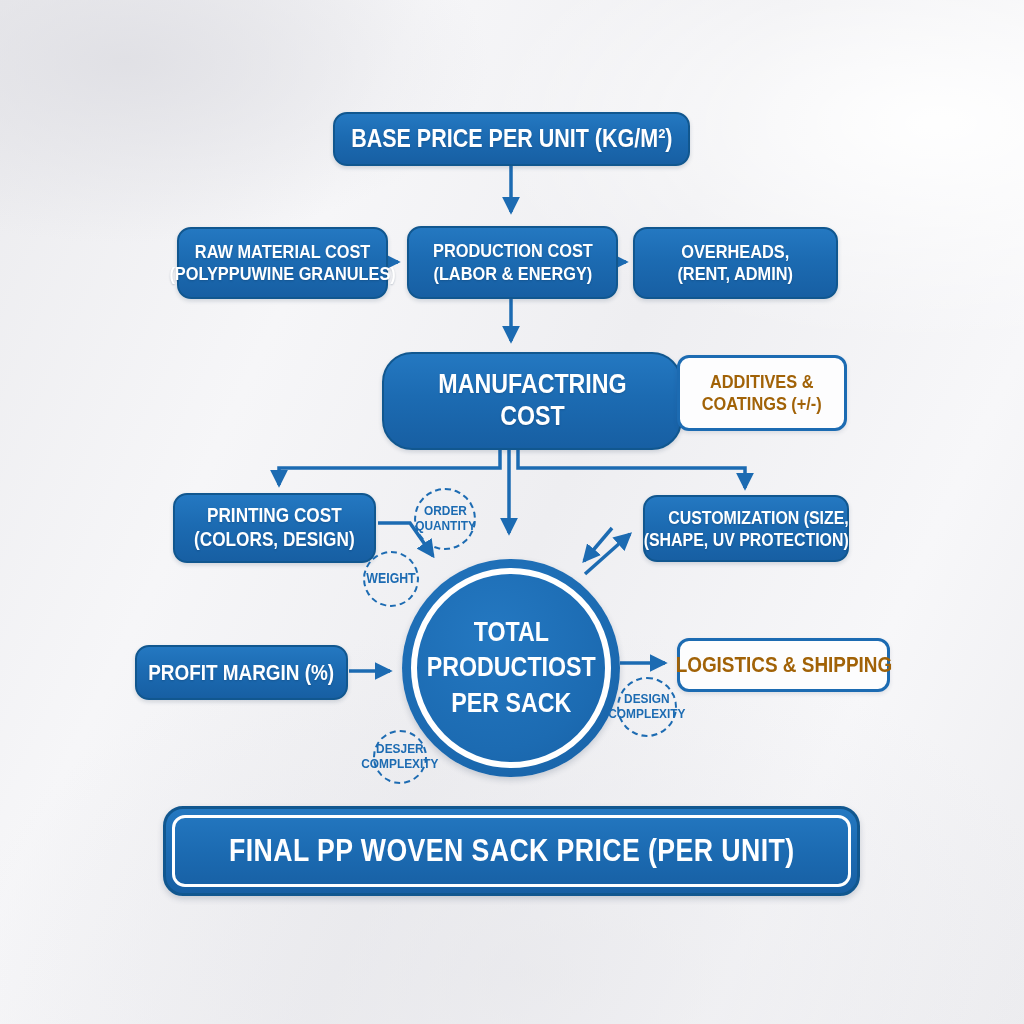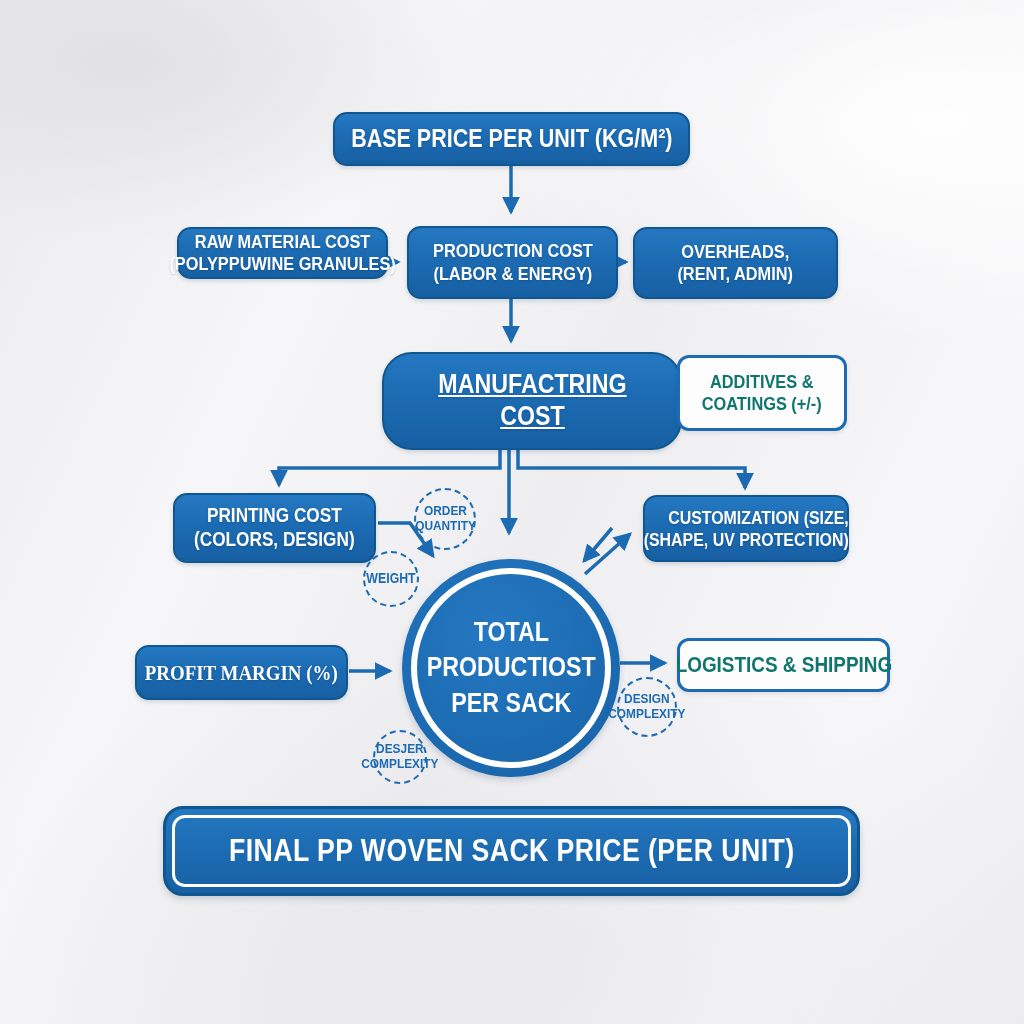--- a/index.html
+++ b/index.html
@@ -18,21 +18,21 @@
     padding-left: 16px;
   }
   svg.connectors{position:absolute;left:0;top:0;z-index:1;}
   .node{position:absolute;z-index:2;display:flex;align-items:center;justify-content:center;text-align:center;box-sizing:border-box;}
   .box{
     background:linear-gradient(180deg,#2478c1 0%,#1c6bb2 45%,#175fa3 100%);
     border:2px solid #11578f;border-radius:14px;color:#fff;
     box-shadow:0 2px 4px rgba(40,60,90,.18);
   }
   .wbox{
-    background:#fdfdfe;border:3px solid #1c6bb2;border-radius:12px;color:#0f766e;
+    background:#fdfdfe;border:3px solid #1c6bb2;border-radius:12px;color:#a16207;
     box-shadow:0 2px 4px rgba(40,60,90,.12);
   }
   .lbl{display:block;font-weight:700;line-height:1.18;transform:scaleX(.86);white-space:nowrap;}
   .lbl span{display:block;}
   .box .lbl{text-shadow:0 1px 2px rgba(10,40,70,.25);}
   .sz-xl{font-size:27px;}
   .sz-lg{font-size:25px;}
   .sz-md{font-size:19px;}
   .sz-pf{font-size:22px;}
   .sz-fin{font-size:31px;letter-spacing:.5px;}
@@ -81,42 +81,42 @@
       <path d="M612,528 L584,561" marker-end="url(#ah)"></path>
       <path d="M349,671 L390,671" marker-end="url(#ah)"></path>
       <path d="M620,663 L665,663" marker-end="url(#ah)"></path>
     </g>
   </svg>
 
   <div class="node box" style="left:333px;top:112px;width:357px;height:54px;">
     <div class="lbl sz-lg">BASE PRICE PER UNIT (KG/M²)</div>
   </div>
 
-  <div class="node box" style="left:177px;top:227px;width:211px;height:52px;">
+  <div class="node box" style="left:177px;top:227px;width:211px;height:72px;">
     <div class="lbl sz-md">
       <span>RAW MATERIAL COST</span>
       <span>(POLYPPUWINE GRANULES)</span>
     </div>
   </div>
 
   <div class="node box" style="left:407px;top:226px;width:211px;height:73px;">
     <div class="lbl sz-md">
       <span>PRODUCTION COST</span>
       <span>(LABOR &amp; ENERGY)</span>
     </div>
   </div>
 
   <div class="node box" style="left:633px;top:227px;width:205px;height:72px;">
     <div class="lbl sz-md">
       <span>OVERHEADS,</span>
       <span>(RENT, ADMIN)</span>
     </div>
   </div>
 
-  <div class="node box" style="left:382px;top:352px;width:300px;height:98px;border-radius:30px;text-decoration:underline;">
+  <div class="node box" style="left:382px;top:352px;width:300px;height:98px;border-radius:30px;">
     <div class="lbl sz-xl">
       <span>MANUFACTRING</span>
       <span>COST</span>
     </div>
   </div>
 
   <div class="node wbox" style="left:677px;top:355px;width:170px;height:76px;">
     <div class="lbl sz-md">
       <span>ADDITIVES &amp;</span>
       <span>COATINGS (+/-)</span>
@@ -149,21 +149,21 @@
   </div>
 
   <div class="node circle" style="left:402px;top:559px;width:218px;height:218px;">
     <div class="lbl sz-xl" style="line-height:1.3;">
       <span>TOTAL</span>
       <span>PRODUCTIOST</span>
       <span>PER SACK</span>
     </div>
   </div>
 
-  <div class="node box" style="left:135px;top:645px;width:213px;height:55px;font-family:Liberation Serif, serif;">
+  <div class="node box" style="left:135px;top:645px;width:213px;height:55px;">
     <div class="lbl sz-pf">PROFIT MARGIN (%)</div>
   </div>
 
   <div class="node wbox" style="left:677px;top:638px;width:213px;height:54px;">
     <div class="lbl sz-pf">LOGISTICS &amp; SHIPPING</div>
   </div>
 
   <div class="node dash" style="left:617px;top:677px;width:60px;height:60px;">
     <div class="lbl">
       <span>DESIGN</span>

